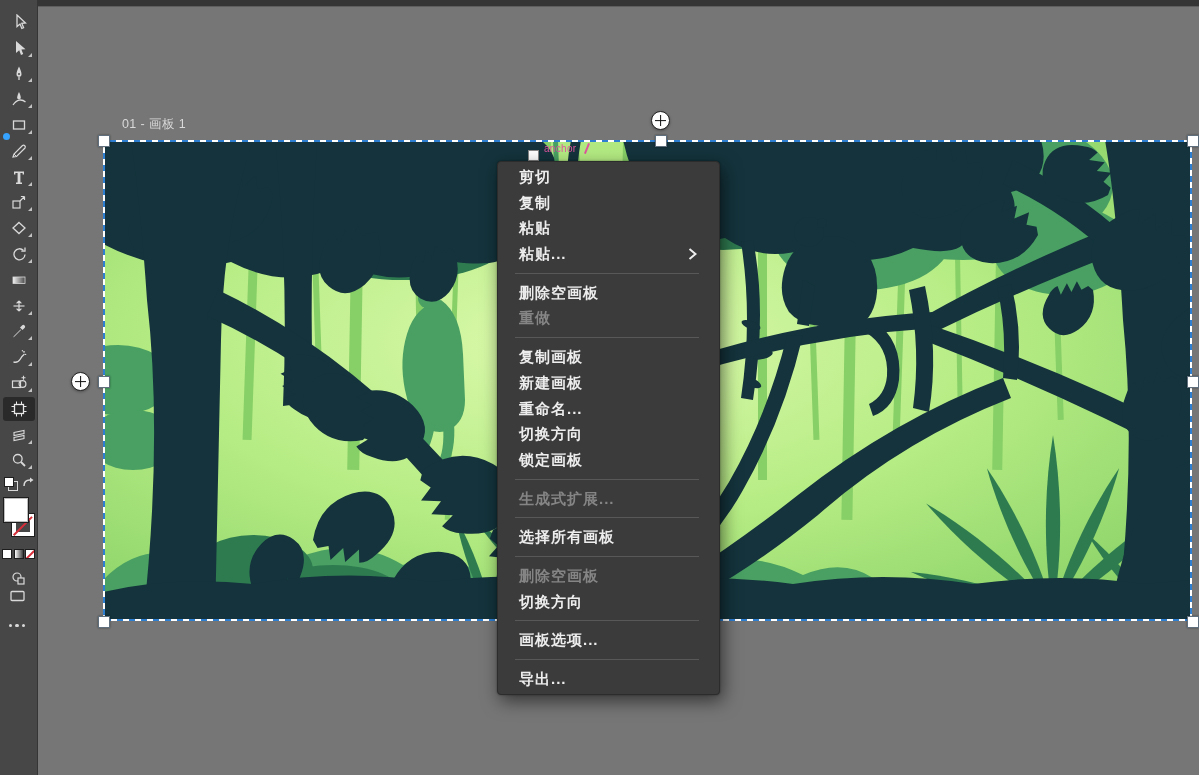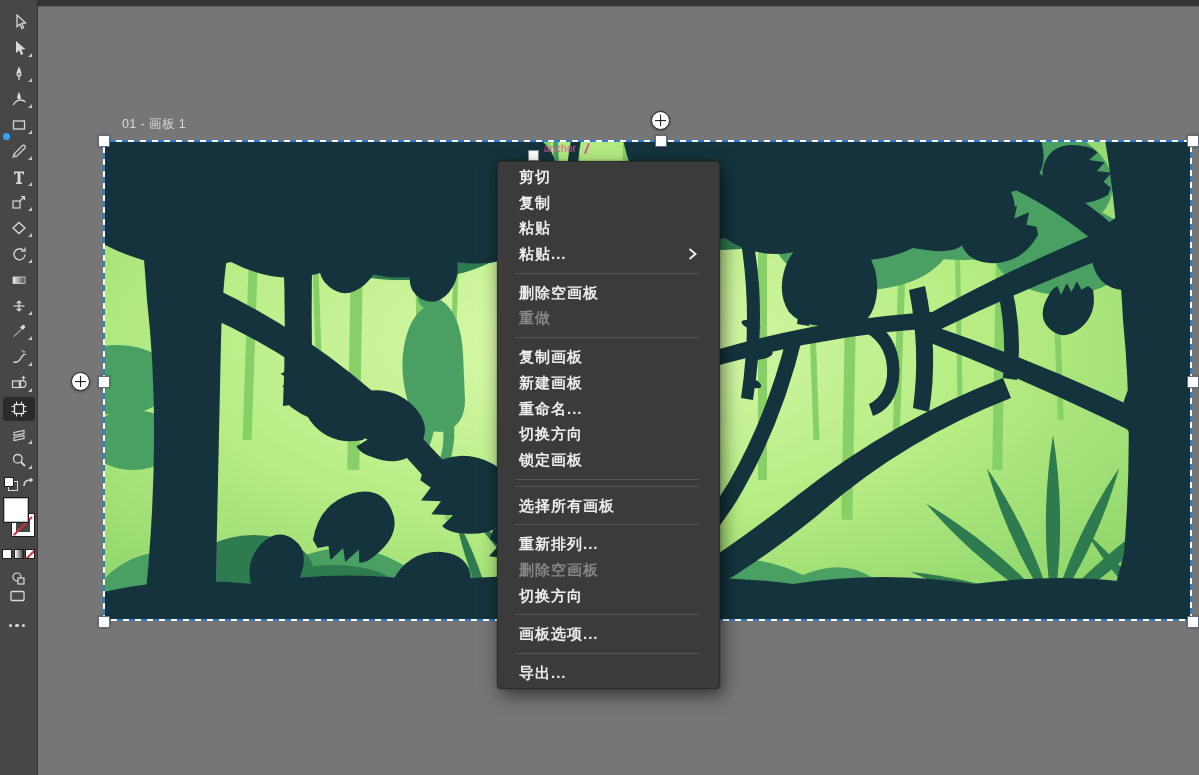--- a/index.html
+++ b/index.html
@@ -455,23 +455,23 @@
     <div class="menu-separator"></div>
     <div class="menu-item">删除空画板</div>
     <div class="menu-item disabled">重做</div>
     <div class="menu-separator"></div>
     <div class="menu-item">复制画板</div>
     <div class="menu-item">新建画板</div>
     <div class="menu-item">重命名...</div>
     <div class="menu-item">切换方向</div>
     <div class="menu-item">锁定画板</div>
     <div class="menu-separator"></div>
+    <div class="menu-item disabled">生成式扩展...</div>
     <div class="menu-separator"></div>
     <div class="menu-item">选择所有画板</div>
     <div class="menu-separator"></div>
-    <div class="menu-item">重新排列...</div>
     <div class="menu-item disabled">删除空画板</div>
     <div class="menu-item">切换方向</div>
     <div class="menu-separator"></div>
     <div class="menu-item">画板选项...</div>
     <div class="menu-separator"></div>
     <div class="menu-item">导出...</div>
   </div>
 
 </body></html>

